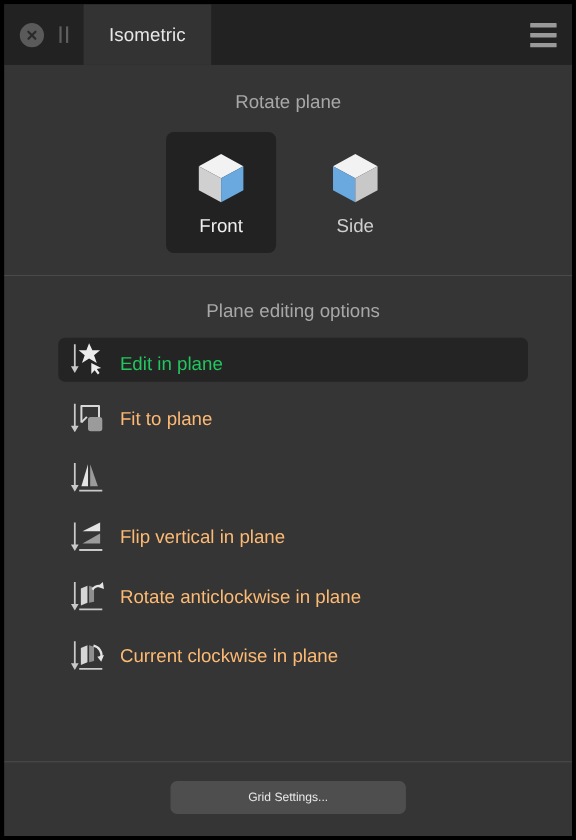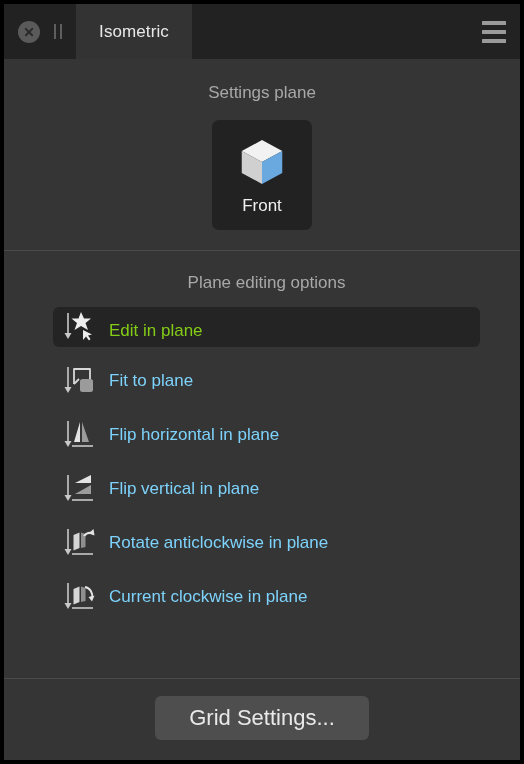--- a/index.html
+++ b/index.html
@@ -184,36 +184,36 @@
 
   .option-icon {
     width: 34px;
     height: 34px;
     flex: 0 0 34px;
     display: block;
   }
 
   .option-label {
     font-size: 17px;
-    color: #7dd3fc;
-  }
-  .option-row.active .option-label { color: #84cc16; margin-top: 8px; }
+    color: #fdba74;
+  }
+  .option-row.active .option-label { color: #22c55e; margin-top: 8px; }
 
   
   .footer {
     flex: 0 0 auto;
     padding: 17px 0 20px 0;
     display: flex;
     justify-content: center;
   }
 
   .grid-btn {
     background: #4e4e4e;
     color: #e9e9e9;
-    font-size: 22px;
+    font-size: 11px;
     font-family: "Liberation Sans", sans-serif;
     border: none;
     border-radius: 6px;
     padding: 9px 34px;
     min-width: 214px;
     cursor: pointer;
   }
 
   .spacer { flex: 1 1 auto; }
 </style>
@@ -240,33 +240,41 @@
     <div class="menu-btn">
       <i></i>
       <i></i>
       <i></i>
     </div>
   </div>
 
   <div class="panel">
 
     <div class="plane-section">
-      <div class="section-title">Settings plane</div>
+      <div class="section-title">Rotate plane</div>
 
       <div class="plane-row">
 
         <div class="plane-item selected">
           <svg class="cube" viewBox="0 0 64 64">
             <polygon points="32,6 56,19 32,32 8,19" fill="#f2f2f2"></polygon>
             <polygon points="8,19 32,32 32,58 8,45" fill="#d0d0d0"></polygon>
             <polygon points="56,19 56,45 32,58 32,32" fill="#6aa9e0"></polygon>
           </svg>
           <span class="plane-label">Front</span>
         </div>
 
+        <div class="plane-item">
+          <svg class="cube" viewBox="0 0 64 64">
+            <polygon points="32,6 56,19 32,32 8,19" fill="#f2f2f2"></polygon>
+            <polygon points="8,19 32,32 32,58 8,45" fill="#6aa9e0"></polygon>
+            <polygon points="56,19 56,45 32,58 32,32" fill="#c8c8c8"></polygon>
+          </svg>
+          <span class="plane-label">Side</span>
+        </div>
 
 
       </div>
     </div>
 
     <div class="divider" style="margin-top:20px;"></div>
 
     <div class="options-section">
       <div class="section-title">Plane editing options</div>
 
@@ -294,21 +302,20 @@
         </div>
 
         <div class="option-row">
           <svg class="option-icon" viewBox="0 0 34 34">
             <path d="M5 3 L5 27" stroke="#c9c9c9" stroke-width="1.6" fill="none"></path>
             <path d="M1.5 23 L5 29 L8.5 23 Z" fill="#c9c9c9"></path>
             <path d="M9 28 L30 28" stroke="#c9c9c9" stroke-width="1.6" fill="none"></path>
             <polygon points="17,4 17,24 11,24" fill="#e4e4e4"></polygon>
             <polygon points="19,4 19,24 26,24" fill="#9b9b9b"></polygon>
           </svg>
-          <span class="option-label">Flip horizontal in plane</span>
         </div>
 
         <div class="option-row">
           <svg class="option-icon" viewBox="0 0 34 34">
             <path d="M5 3 L5 27" stroke="#c9c9c9" stroke-width="1.6" fill="none"></path>
             <path d="M1.5 23 L5 29 L8.5 23 Z" fill="#c9c9c9"></path>
             <path d="M9 28 L30 28" stroke="#c9c9c9" stroke-width="1.6" fill="none"></path>
             <polygon points="28,3 28,11 12,11" fill="#e4e4e4"></polygon>
             <polygon points="28,13 28,22 12,22" fill="#9b9b9b"></polygon>
           </svg>

